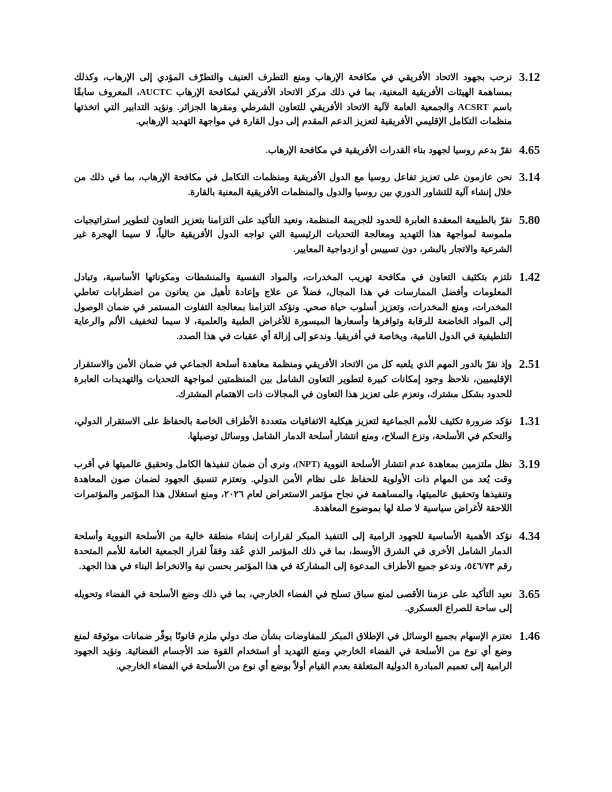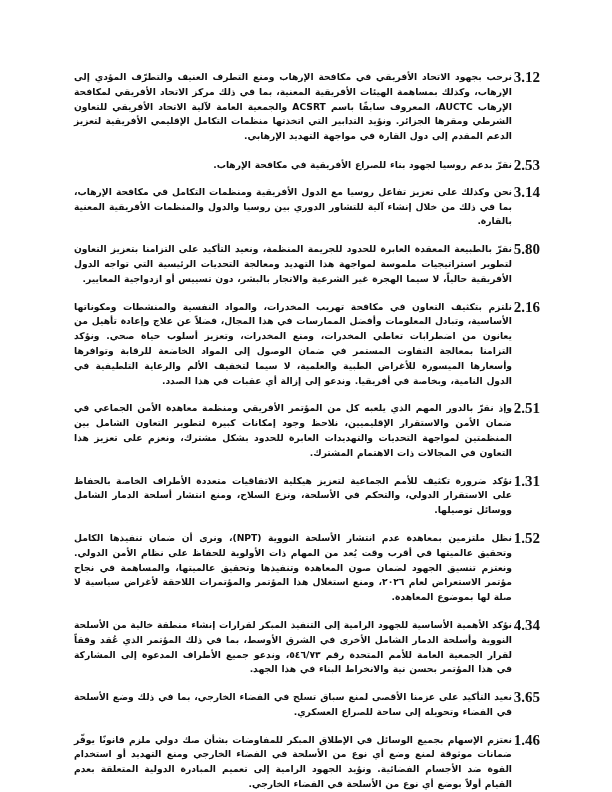--- a/index.html
+++ b/index.html
@@ -33,26 +33,27 @@
       text-align: justify;
       text-align-last: right;
       word-spacing: 0.5px;
     }
     .para .num {
       position: absolute;
       right: 0;
       top: 0;
       direction: ltr;
       font-family: "Liberation Serif", "DejaVu Serif", serif;
-      font-size: 15px;
+      font-size: 12px;
       font-weight: bold;
       color: #111111;
     }
     .para .body {
       display: block;
+      font-family: Liberation Serif, serif;
     }
     .para.p-313 { margin-bottom: 12px; }
     .para.p-314 { margin-bottom: 13px; }
     .para.p-315 { margin-bottom: 13px; }
     .para.p-316 { margin-bottom: 13px; }
     .para.p-317 { margin-bottom: 13px; }
     .para.p-318 { margin-bottom: 13px; }
     .para.p-319 { margin-bottom: 13px; }
     .para.p-320 { margin-bottom: 13px; }
     .para.p-321 { margin-bottom: 13px; }
@@ -62,51 +63,51 @@
 <body>
 
 <div class="page">
 
   <p class="para p-312">
     <span class="num">3.12</span>
     <span class="body">نرحب بجهود الاتحاد الأفريقي في مكافحة الإرهاب ومنع التطرف العنيف والتطرّف المؤدي إلى الإرهاب، وكذلك بمساهمة الهيئات الأفريقية المعنية، بما في ذلك مركز الاتحاد الأفريقي لمكافحة الإرهاب AUCTC، المعروف سابقًا باسم ACSRT والجمعية العامة لآلية الاتحاد الأفريقي للتعاون الشرطي ومقرها الجزائر. ونؤيد التدابير التي اتخذتها منظمات التكامل الإقليمي الأفريقية لتعزيز الدعم المقدم إلى دول القارة في مواجهة التهديد الإرهابي.</span>
   </p>
 
   <p class="para p-313">
-    <span class="num">2.53</span>
-    <span class="body">نقرّ بدعم روسيا لجهود بناء للصراع الأفريقية في مكافحة الإرهاب.</span>
+    <span class="num">4.65</span>
+    <span class="body">نقرّ بدعم روسيا لجهود بناء القدرات الأفريقية في مكافحة الإرهاب.</span>
   </p>
 
   <p class="para p-314">
     <span class="num">3.14</span>
-    <span class="body">نحن وكذلك على تعزيز تفاعل روسيا مع الدول الأفريقية ومنظمات التكامل في مكافحة الإرهاب، بما في ذلك من خلال إنشاء آلية للتشاور الدوري بين روسيا والدول والمنظمات الأفريقية المعنية بالقارة.</span>
+    <span class="body">نحن عازمون على تعزيز تفاعل روسيا مع الدول الأفريقية ومنظمات التكامل في مكافحة الإرهاب، بما في ذلك من خلال إنشاء آلية للتشاور الدوري بين روسيا والدول والمنظمات الأفريقية المعنية بالقارة.</span>
   </p>
 
   <p class="para p-315">
     <span class="num">5.80</span>
     <span class="body">نقرّ بالطبيعة المعقدة العابرة للحدود للجريمة المنظمة، ونعيد التأكيد على التزامنا بتعزيز التعاون لتطوير استراتيجيات ملموسة لمواجهة هذا التهديد ومعالجة التحديات الرئيسية التي تواجه الدول الأفريقية حالياً، لا سيما الهجرة غير الشرعية والاتجار بالبشر، دون تسييس أو ازدواجية المعايير.</span>
   </p>
 
   <p class="para p-316">
-    <span class="num">2.16</span>
+    <span class="num">1.42</span>
     <span class="body">نلتزم بتكثيف التعاون في مكافحة تهريب المخدرات، والمواد النفسية والمنشطات ومكوناتها الأساسية، وتبادل المعلومات وأفضل الممارسات في هذا المجال، فضلاً عن علاج وإعادة تأهيل من يعانون من اضطرابات تعاطي المخدرات، ومنع المخدرات، وتعزيز أسلوب حياة صحي. ونؤكد التزامنا بمعالجة التفاوت المستمر في ضمان الوصول إلى المواد الخاضعة للرقابة وتوافرها وأسعارها الميسورة للأغراض الطبية والعلمية، لا سيما لتخفيف الألم والرعاية التلطيفية في الدول النامية، وبخاصة في أفريقيا. وندعو إلى إزالة أي عقبات في هذا الصدد.</span>
   </p>
 
   <p class="para p-317">
     <span class="num">2.51</span>
-    <span class="body">وإذ نقرّ بالدور المهم الذي يلعبه كل من المؤتمر الأفريقي ومنظمة معاهدة الأمن الجماعي في ضمان الأمن والاستقرار الإقليميين، نلاحظ وجود إمكانات كبيرة لتطوير التعاون الشامل بين المنظمتين لمواجهة التحديات والتهديدات العابرة للحدود بشكل مشترك، ونعزم على تعزيز هذا التعاون في المجالات ذات الاهتمام المشترك.</span>
+    <span class="body">وإذ نقرّ بالدور المهم الذي يلعبه كل من الاتحاد الأفريقي ومنظمة معاهدة أسلحة الجماعي في ضمان الأمن والاستقرار الإقليميين، نلاحظ وجود إمكانات كبيرة لتطوير التعاون الشامل بين المنظمتين لمواجهة التحديات والتهديدات العابرة للحدود بشكل مشترك، ونعزم على تعزيز هذا التعاون في المجالات ذات الاهتمام المشترك.</span>
   </p>
 
   <p class="para p-318">
     <span class="num">1.31</span>
     <span class="body">نؤكد ضرورة تكثيف للأمم الجماعية لتعزيز هيكلية الاتفاقيات متعددة الأطراف الخاصة بالحفاظ على الاستقرار الدولي، والتحكم في الأسلحة، ونزع السلاح، ومنع انتشار أسلحة الدمار الشامل ووسائل توصيلها.</span>
   </p>
 
   <p class="para p-319">
-    <span class="num">1.52</span>
+    <span class="num">3.19</span>
     <span class="body">نظل ملتزمين بمعاهدة عدم انتشار الأسلحة النووية (NPT)، ونرى أن ضمان تنفيذها الكامل وتحقيق عالميتها في أقرب وقت يُعد من المهام ذات الأولوية للحفاظ على نظام الأمن الدولي. ونعتزم تنسيق الجهود لضمان صون المعاهدة وتنفيذها وتحقيق عالميتها، والمساهمة في نجاح مؤتمر الاستعراض لعام ٢٠٢٦، ومنع استغلال هذا المؤتمر والمؤتمرات اللاحقة لأغراض سياسية لا صلة لها بموضوع المعاهدة.</span>
   </p>
 
   <p class="para p-320">
     <span class="num">4.34</span>
     <span class="body">نؤكد الأهمية الأساسية للجهود الرامية إلى التنفيذ المبكر لقرارات إنشاء منطقة خالية من الأسلحة النووية وأسلحة الدمار الشامل الأخرى في الشرق الأوسط، بما في ذلك المؤتمر الذي عُقد وفقاً لقرار الجمعية العامة للأمم المتحدة رقم ٥٤٦/٧٣، وندعو جميع الأطراف المدعوة إلى المشاركة في هذا المؤتمر بحسن نية والانخراط البناء في هذا الجهد.</span>
   </p>
 
   <p class="para p-321">
     <span class="num">3.65</span>

